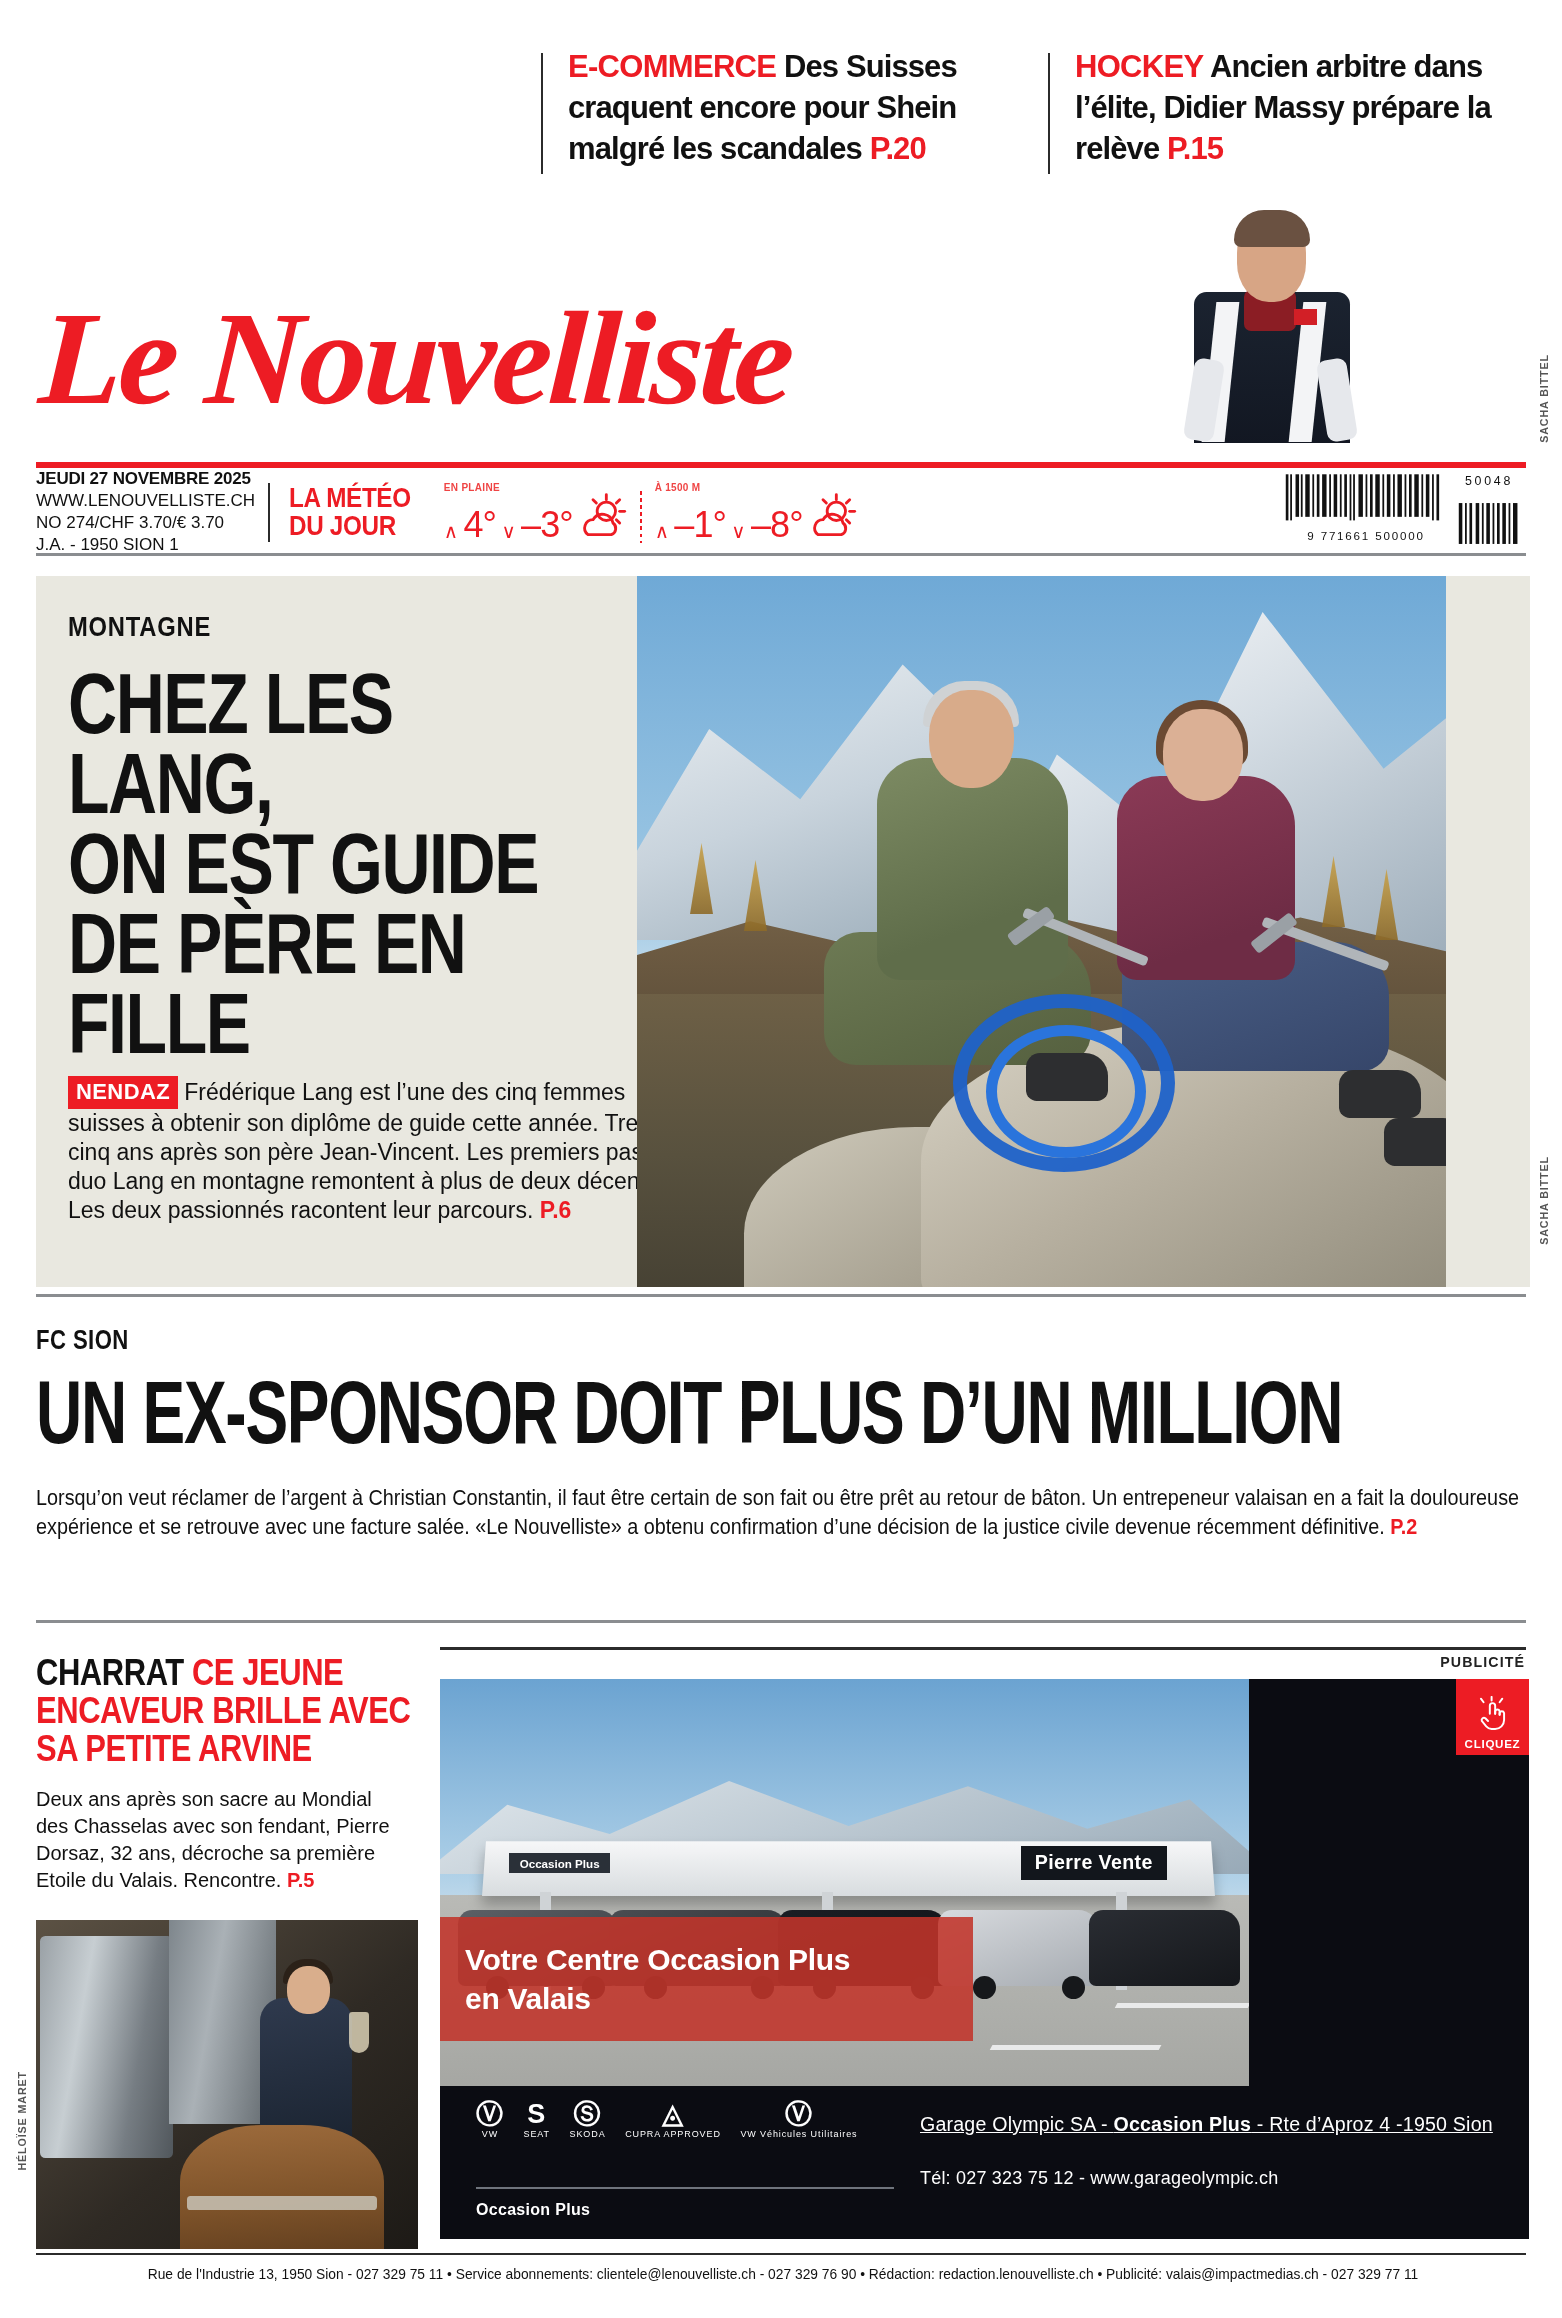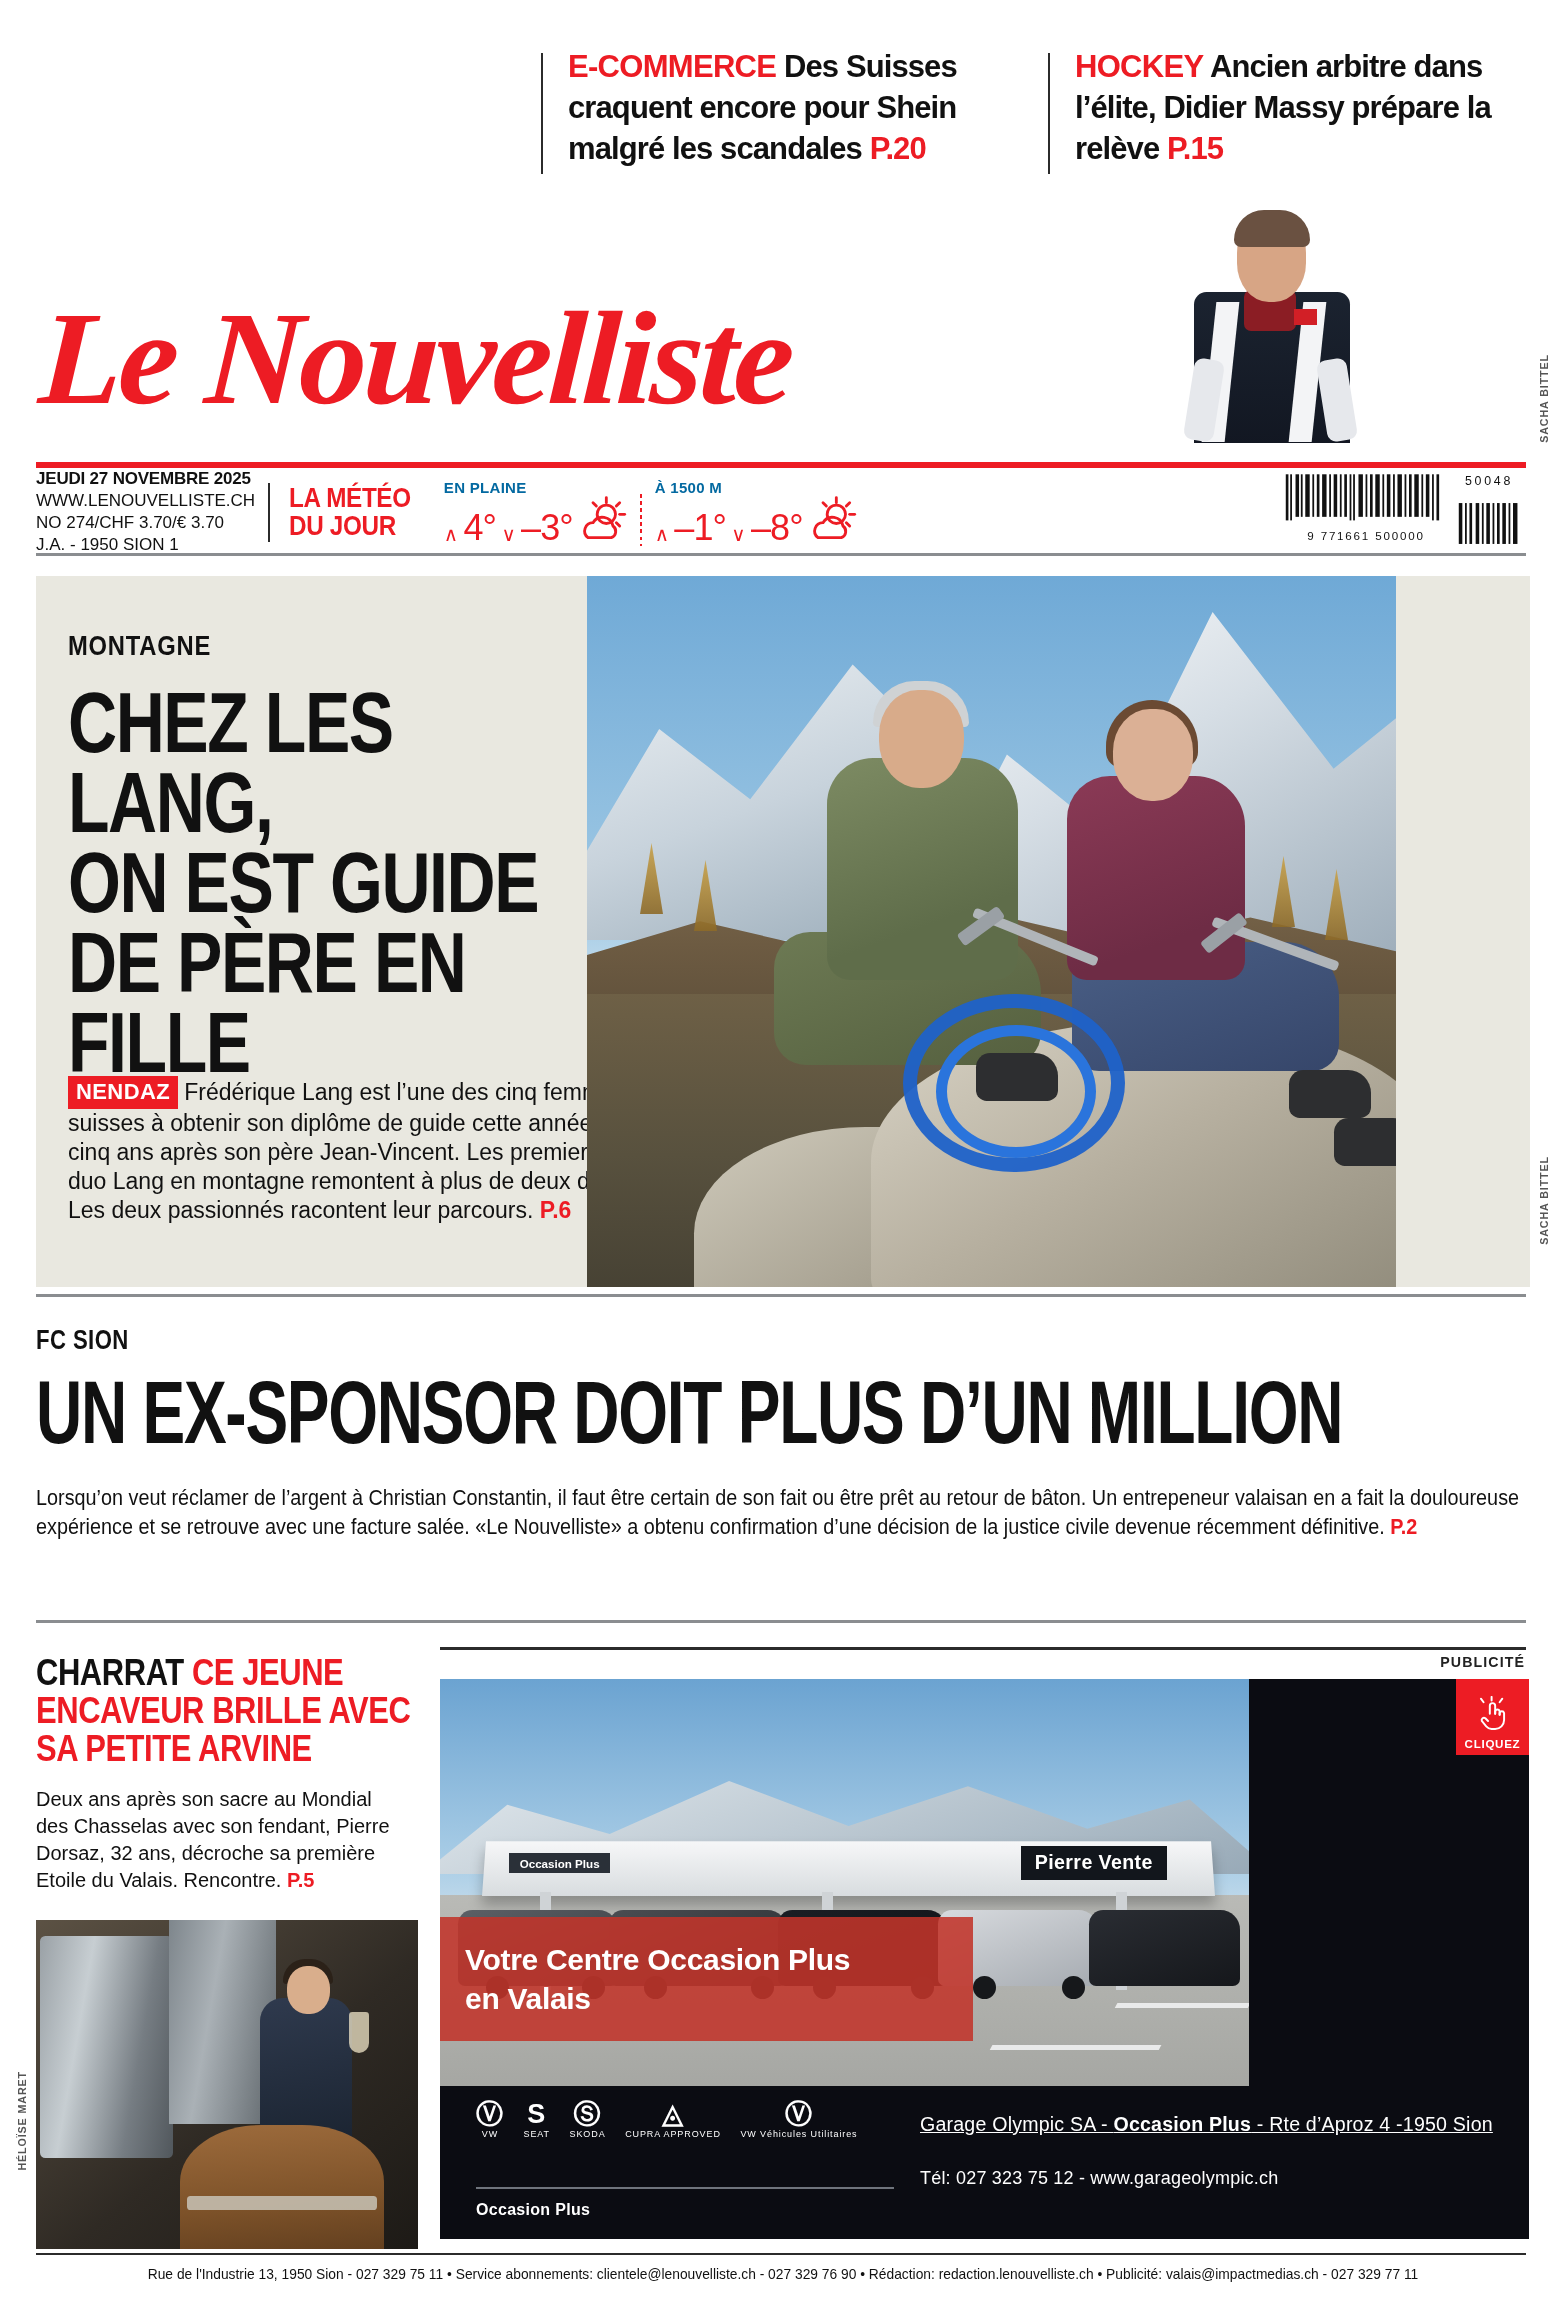--- a/index.html
+++ b/index.html
@@ -153,22 +153,22 @@
     width: 1.8px; height: 59px; background: #2b2b2b; margin: 0 19.6px 0 7.1px;
   }
   .meteo-title {
     color: #ed1c24; font-weight: 900;
     font-size: 27.6px; line-height: 27.6px;
     letter-spacing: -0.4px;
     transform: scaleX(0.88); transform-origin: left center;
     margin-right: 16px;
   }
   .meteo-lab {
-    font-size: 15px; font-weight: 700; letter-spacing: 0.3px;
-    margin-bottom: 30px; color: #0369a1;
+    font-size: 10px; font-weight: 700; letter-spacing: 0.3px;
+    margin-bottom: 30px; color: #ef4444;
   }
   .temp {
     font-size: 36px; font-weight: 400; letter-spacing: -0.9px;
     color: #ed1c24; line-height: 37px;
   }
   .arrow { font-size: 19.6px; color: #ed1c24; vertical-align: 5.3px; }
   .sun-ico { width: 50px; height: 50px; }
   .dotsep {
     width: 1.8px; height: 52px;
     background: repeating-linear-gradient(180deg,#ed1c24 0 3.6px, transparent 3.6px 7.1px);
@@ -191,21 +191,21 @@
     height: 2.7px; background: #8a8d90;
   }
 
   
   .lead {
     position: absolute; left: 36px; top: 576px;
     width: 1494px; height: 711px;
     background: #e9e8e0;
     display: flex;
   }
-  .lead-left { width: 551px; padding: 55px 32px 0 32px; position: relative; }
+  .lead-left { width: 601px; padding: 36px 32px 0 32px; position: relative; }
   .lead-kicker {
     font-size: 27px; font-weight: 900; letter-spacing: 0.9px;
     transform: scaleX(0.88); transform-origin: left center;
     margin-bottom: 21.3px;
   }
   .lead-head {
     font-size: 85px; line-height: 80px;
     font-weight: 900; letter-spacing: -1.8px;
     transform: scaleX(0.80); transform-origin: left top;
     width: 125%;

